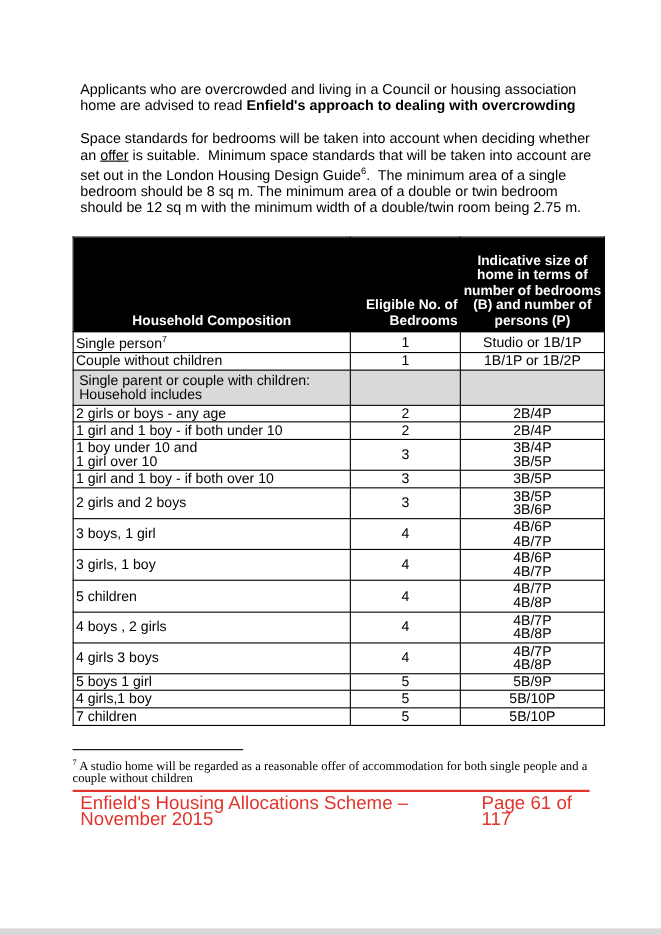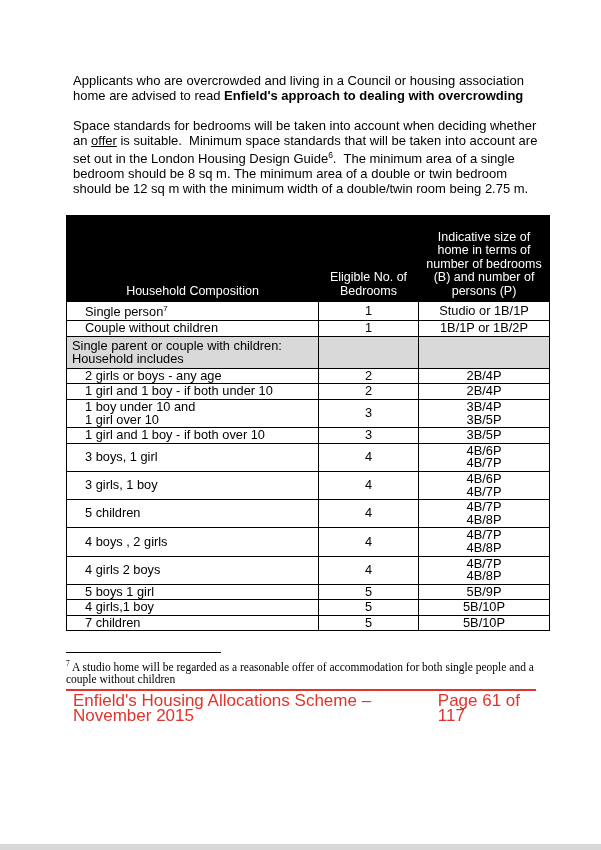--- a/index.html
+++ b/index.html
@@ -19,29 +19,29 @@
   .para sup{font-size:8.5px;}
 
   table.hh{
     border-collapse:collapse;table-layout:fixed;
     width:470px;margin-top:19px;
   }
   table.hh th, table.hh td{border:1px solid #000;}
   table.hh thead tr{height:86px;}
   table.hh th{
     background:var(--header-bg,#000);color:var(--header-text,#fff);
-    font-weight:normal;font-size:12.5px;line-height:13.5px;
+    font-weight:bold;font-size:12.5px;line-height:13.5px;
     vertical-align:bottom;padding:3px 2px;
   }
   th.c1{width:247px;text-align:center;padding-left:5px;}
-  th.c2{width:95px;text-align:center;}
+  th.c2{width:95px;text-align:right;}
   th.c3{width:126px;text-align:center;}
   table.hh td{
     font-size:12.8px;line-height:12.6px;
-    padding:1px 18px;vertical-align:middle;
+    padding:1px 2px;vertical-align:middle;
   }
   td.c1{text-align:left;padding-left:5px;}
   td.c2, td.c3{text-align:center;}
   td sup{font-size:8px;}
   tr.section td{
     background:var(--section-bg,#d9d9d9);
     font-weight:normal;line-height:13.5px;padding:2px 2px 2px 5px;
   }
 
   .footnote-sep{
@@ -117,41 +117,46 @@
           <td class="c1">1 boy under 10 and<br>1 girl over 10</td>
           <td class="c2">3</td>
           <td class="c3">3B/4P<br>3B/5P</td>
         </tr>
         <tr>
           <td class="c1">1 girl and 1 boy - if both over 10</td>
           <td class="c2">3</td>
           <td class="c3">3B/5P</td>
         </tr>
         <tr>
+          <td class="c1">2 girls and 2 boys</td>
+          <td class="c2">3</td>
+          <td class="c3">3B/5P<br>3B/6P</td>
+        </tr>
+        <tr>
           <td class="c1">3 boys, 1 girl</td>
           <td class="c2">4</td>
           <td class="c3">4B/6P<br>4B/7P</td>
         </tr>
         <tr>
           <td class="c1">3 girls, 1 boy</td>
           <td class="c2">4</td>
           <td class="c3">4B/6P<br>4B/7P</td>
         </tr>
         <tr>
           <td class="c1">5 children</td>
           <td class="c2">4</td>
           <td class="c3">4B/7P<br>4B/8P</td>
         </tr>
         <tr>
           <td class="c1">4 boys , 2 girls</td>
           <td class="c2">4</td>
           <td class="c3">4B/7P<br>4B/8P</td>
         </tr>
         <tr>
-          <td class="c1">4 girls 2 boys</td>
+          <td class="c1">4 girls 3 boys</td>
           <td class="c2">4</td>
           <td class="c3">4B/7P<br>4B/8P</td>
         </tr>
         <tr>
           <td class="c1">5 boys 1 girl</td>
           <td class="c2">5</td>
           <td class="c3">5B/9P</td>
         </tr>
         <tr>
           <td class="c1">4 girls,1 boy</td>

